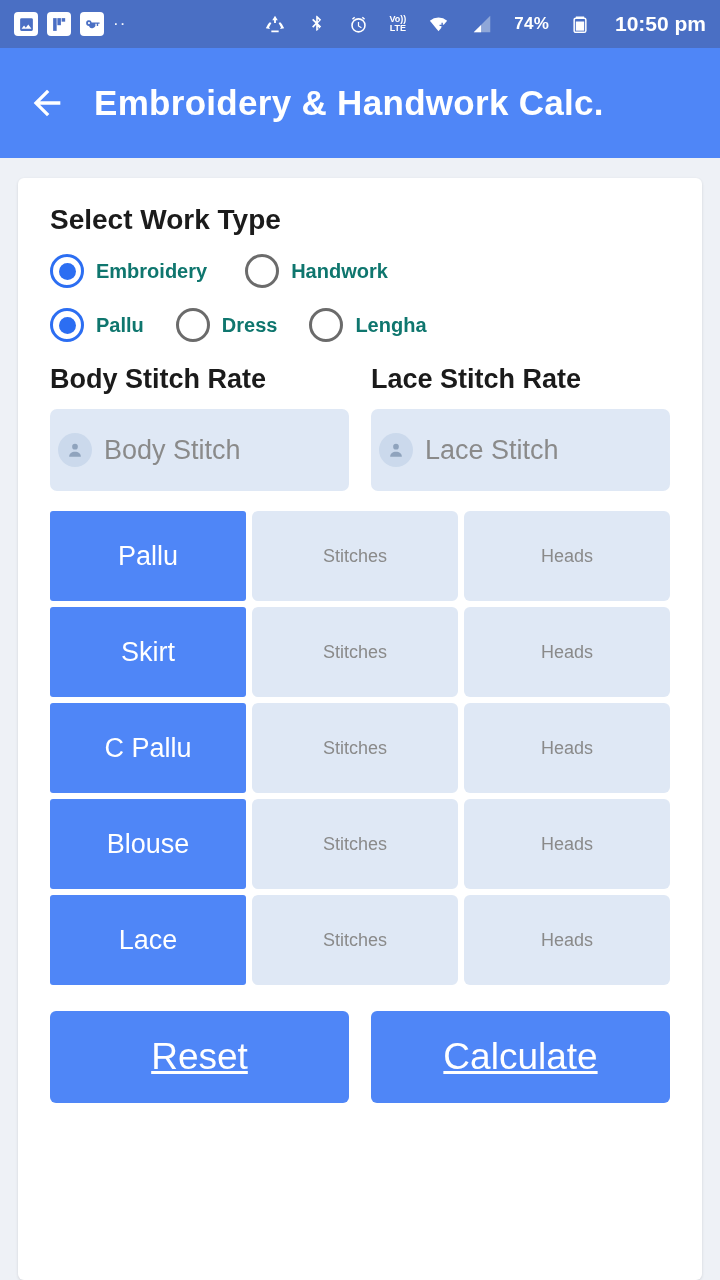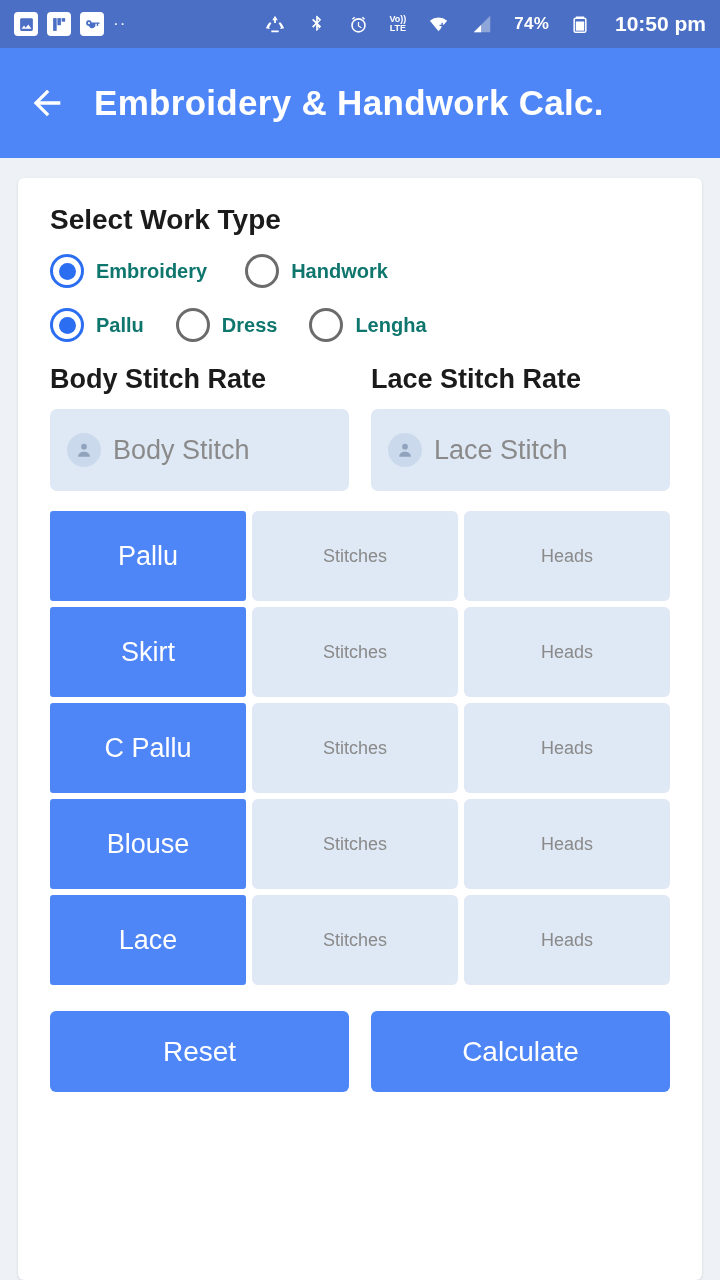--- a/index.html
+++ b/index.html
@@ -104,21 +104,21 @@
     font-weight: bold;
     margin-bottom: 14px;
     white-space: nowrap;
   }
   .rate-input {
     height: 82px;
     background: #dfe8f5;
     border-radius: 7px;
     display: flex; align-items: center;
     gap: 12px;
-    padding: 0 17px;
+    padding: 0 8px;
   }
   .person-icon {
     width: 34px; height: 34px;
     border-radius: 50%;
     background: #cbd9ec;
     display: flex; align-items: center; justify-content: center;
     flex: none;
   }
   .person-icon svg { width: 20px; height: 20px; fill: #8fa3bd; }
   .rate-ph {
@@ -146,29 +146,30 @@
     border-radius: 6px;
     display: flex; align-items: center; justify-content: center;
     color: #8a8a8a;
     font-size: 18px;
   }
 
   
   .actions { display: flex; gap: 22px; margin-top: 26px; }
   .btn {
     flex: 1;
-    height: 81px;
+    height: 92px;
     background: #4f86f7;
     color: #ffffff;
-    font-size: 28px;
+    font-size: 37px;
     border: none;
     border-radius: 6px;
     font-family: "Liberation Sans", sans-serif;
     display: flex; align-items: center; justify-content: center;
     cursor: pointer;
+    text-decoration: underline;
   }
 </style>
 </head>
 <body>
 
 <div class="statusbar">
   <div class="sb-left">
     <span class="sb-sq">
       <svg viewBox="0 0 24 24" width="17" height="17">
           <path fill="#4a6fc4" d="M21 19V5a2 2 0 0 0-2-2H5a2 2 0 0 0-2 2v14a2 2 0 0 0 2 2h14a2 2 0 0 0 2-2zM8.5 13.5l2.5 3 3.5-4.5 4.5 6H5l3.5-4.5z"></path>

